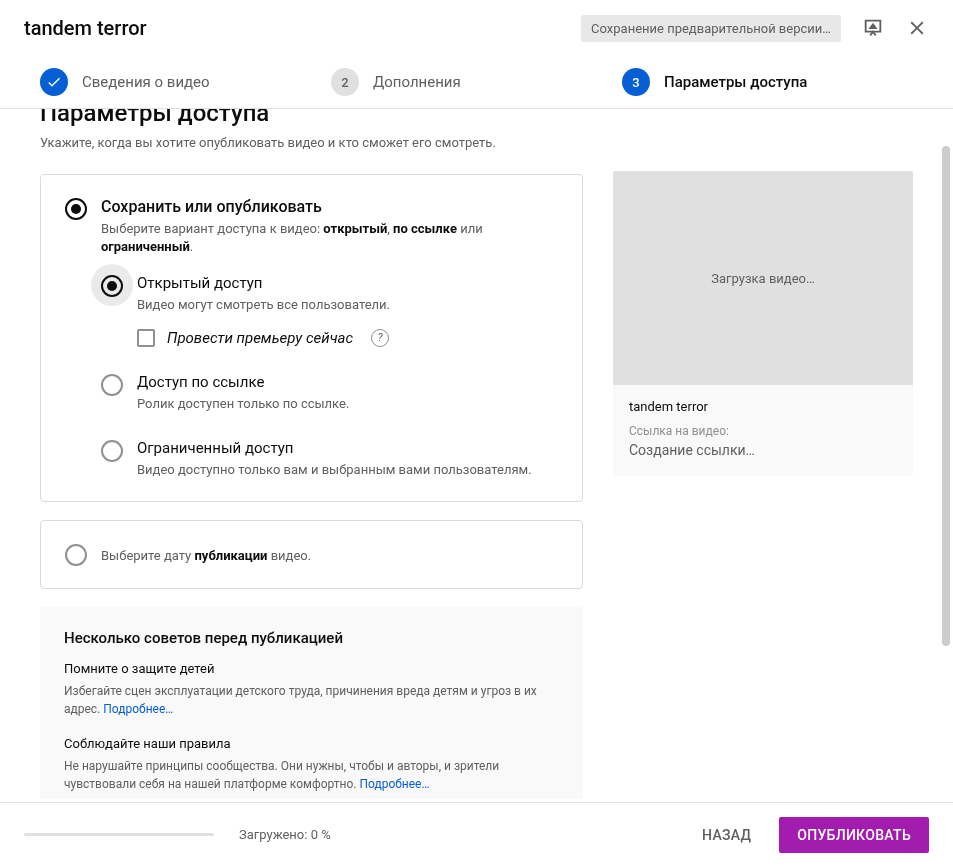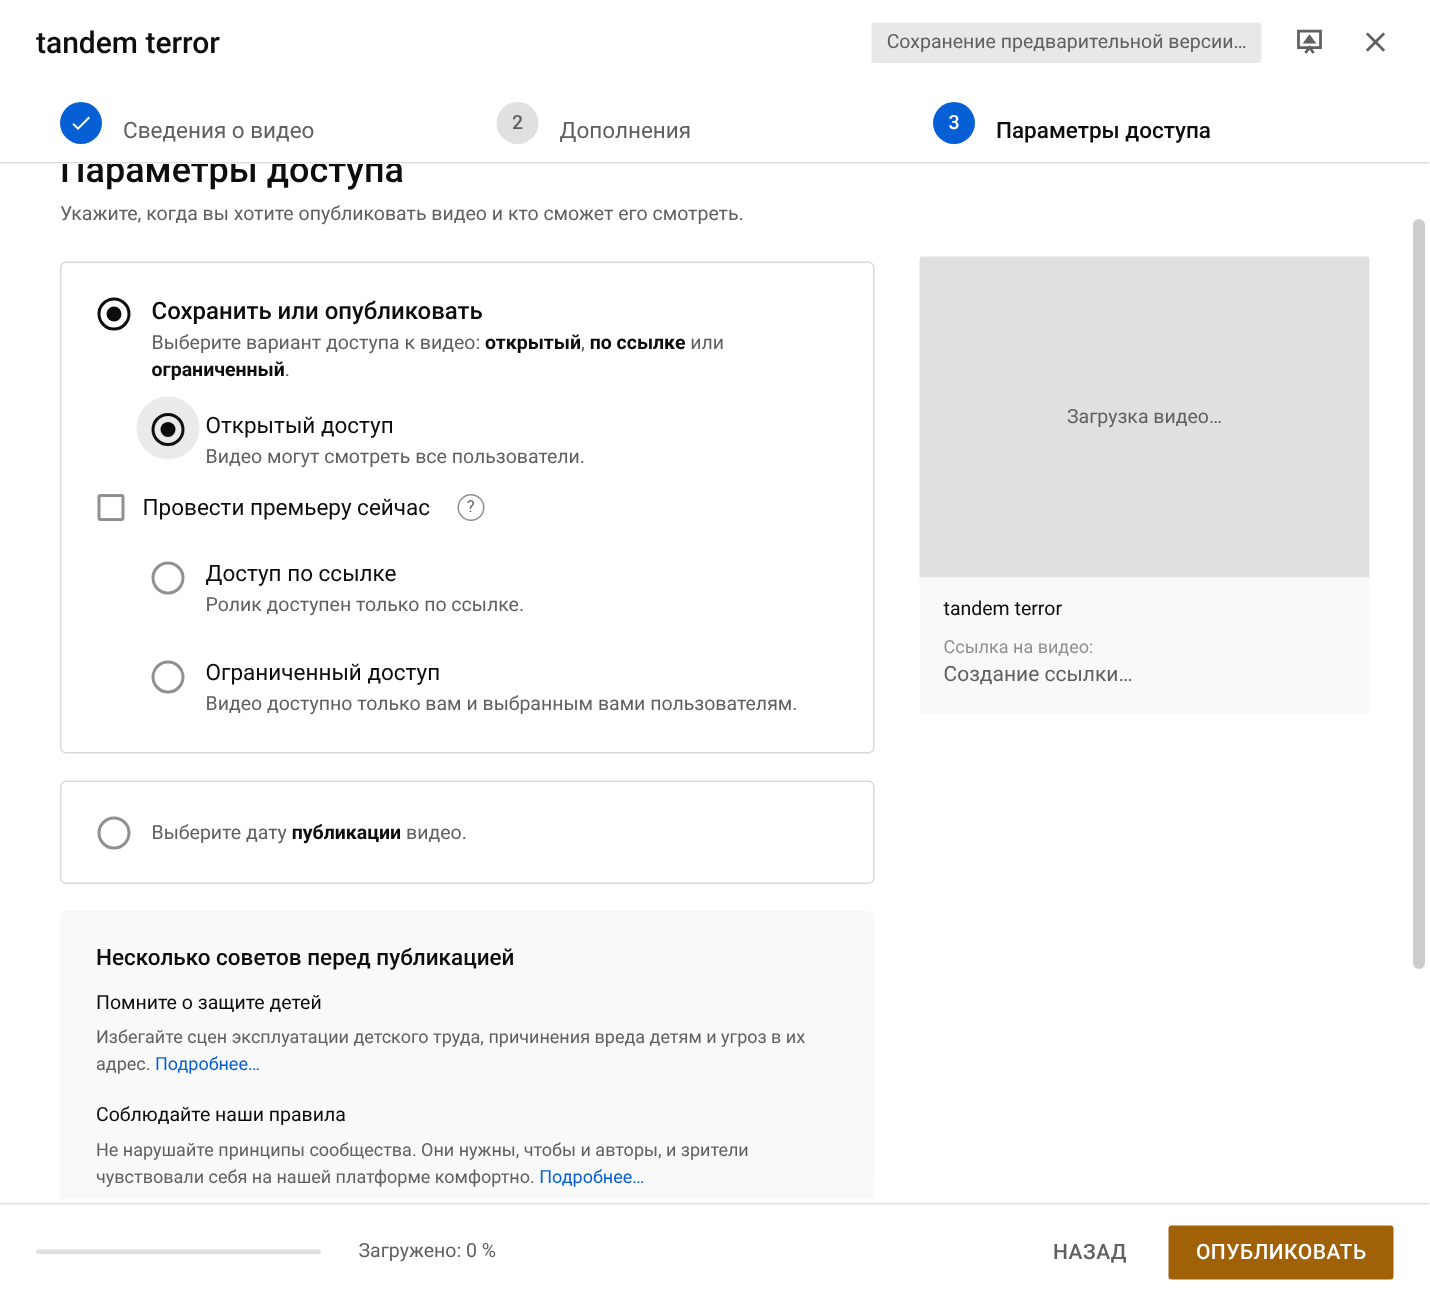--- a/index.html
+++ b/index.html
@@ -3,21 +3,21 @@
 <meta charset="utf-8">
 <style>
 * { margin: 0; padding: 0; box-sizing: border-box; font-family: Roboto, Arial, sans-serif; }
 body { background: #fff; width: 953px; height: 866px; position: relative; overflow: hidden; }
 .header { display: flex; align-items: center; justify-content: space-between; padding: 0 24px; height: 56px; }
 .title { font-size: 20px; font-weight: 500; color: #0d0d0d; }
 .header-right { display: flex; align-items: center; gap: 20px; }
 .draft-badge { background: #e8e8e8; color: #606060; font-size: 13px; padding: 6px 10px; border-radius: 2px; max-width: 260px; white-space: nowrap; overflow: hidden; text-overflow: ellipsis; }
 .icon-btn { width: 24px; height: 24px; color: #606060; cursor: pointer; display: flex; align-items: center; justify-content: center; }
 .stepper { display: flex; align-items: center; padding: 12px 40px; border-bottom: 1px solid #e0e0e0; }
-.step { display: flex; align-items: flex-end; gap: 14px; flex: 1; }
+.step { display: flex; align-items: center; gap: 14px; flex: 1; }
 .step-circle { width: 28px; height: 28px; border-radius: 50%; display: flex; align-items: center; justify-content: center; font-size: 13px; font-weight: 500; }
 .step-done { background: #065fd4; color: #fff; }
 .step-inactive { background: #e0e0e0; color: #606060; }
 .step-active { background: #065fd4; color: #fff; }
 .step-label { font-size: 15px; color: #606060; }
 .step.current .step-label { color: #0d0d0d; font-weight: 500; }
 .content-wrap { display: flex; padding: 0 40px; gap: 30px; height: calc(100% - 56px - 56px - 64px); overflow: hidden; position: relative; }
 .main-col { flex: 1; overflow-y: auto; padding-top: 4px; padding-bottom: 24px; }
 .side-col { width: 300px; padding-top: 62px; }
 .page-title { font-size: 24px; font-weight: 500; color: #0d0d0d; margin-bottom: 8px; margin-top: -14px; }
@@ -26,21 +26,21 @@
 .radio-row { display: flex; align-items: flex-start; gap: 14px; }
 .radio-outer { width: 22px; height: 22px; border: 2px solid #909090; border-radius: 50%; display: flex; align-items: center; justify-content: center; flex-shrink: 0; cursor: pointer; margin-top: 1px; }
 .radio-outer.selected { border-color: #0d0d0d; }
 .radio-inner { width: 10px; height: 10px; border-radius: 50%; background: #0d0d0d; }
 .radio-title { font-size: 16px; font-weight: 500; color: #0d0d0d; }
 .radio-desc { font-size: 13px; color: #606060; margin-top: 4px; line-height: 1.4; }
 .radio-desc b { font-weight: 700; color: #0d0d0d; }
 .sub-option { margin-left: 36px; margin-top: 18px; display: flex; align-items: flex-start; gap: 14px; }
 .sub-ripple { position: relative; }
 .sub-ripple::before { content: ''; position: absolute; width: 42px; height: 42px; border-radius: 50%; background: #eaeaea; left: -10px; top: -10px; z-index: -1; }
-.checkbox-row { display: flex; align-items: center; gap: 12px; margin-top: 14px; }
+.checkbox-row { display: flex; align-items: center; gap: 12px; margin-left: 72px; margin-top: 14px; font-style: italic; }
 .checkbox { width: 18px; height: 18px; border: 2px solid #909090; border-radius: 2px; cursor: pointer; }
 .checkbox-label { font-size: 15px; color: #0d0d0d; }
 .help-icon { width: 18px; height: 18px; border: 1px solid #909090; border-radius: 50%; display: flex; align-items: center; justify-content: center; font-size: 11px; color: #606060; margin-left: 6px; cursor: pointer; }
 .sub-option.spaced { margin-top: 26px; }
 .tips-card { background: #f9f9f9; border-radius: 4px; padding: 22px 24px; }
 .tips-title { font-size: 15px; font-weight: 500; color: #0d0d0d; margin-bottom: 14px; }
 .tip-heading { font-size: 13px; color: #0d0d0d; margin-bottom: 6px; }
 .tip-text { font-size: 12px; color: #606060; line-height: 1.5; margin-bottom: 18px; }
 .tip-text:last-child { margin-bottom: 0; }
 .tip-link { color: #065fd4; cursor: pointer; }
@@ -49,21 +49,21 @@
 .preview-title { font-size: 13px; color: #0d0d0d; margin-bottom: 10px; }
 .preview-label { font-size: 12px; color: #909090; margin-bottom: 4px; }
 .preview-value { font-size: 14px; color: #606060; }
 .footer { position: absolute; bottom: 0; left: 0; right: 0; height: 64px; border-top: 1px solid #e0e0e0; display: flex; align-items: center; justify-content: space-between; padding: 0 24px; background: #fff; }
 .progress-wrap { display: flex; align-items: center; gap: 25px; }
 .progress-bar { width: 190px; height: 3px; background: #e0e0e0; border-radius: 2px; }
 .progress-text { font-size: 13px; color: #606060; }
 .footer-buttons { display: flex; gap: 10px; }
 .btn { font-size: 14px; font-weight: 500; padding: 10px 18px; border-radius: 2px; cursor: pointer; border: none; letter-spacing: 0.3px; }
 .btn-text { background: transparent; color: #606060; }
-.btn-primary { background: #a16207; color: #fff; }
+.btn-primary { background: #a21caf; color: #fff; }
 .scroll-thumb { position: absolute; right: 3px; top: 146px; width: 8px; height: 500px; background: #ccc; border-radius: 4px; }
 </style>
 </head>
 <body>
 
 <div class="header">
   <div class="title">tandem terror</div>
   <div class="header-right">
     <div class="draft-badge">Сохранение предварительной версии…</div>
     <div class="icon-btn">

